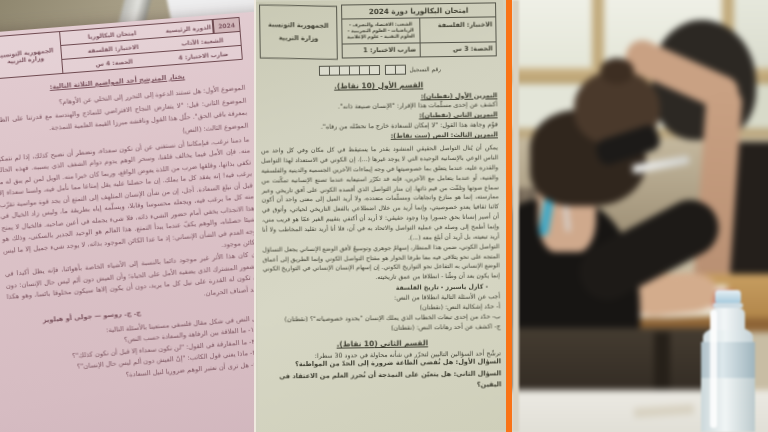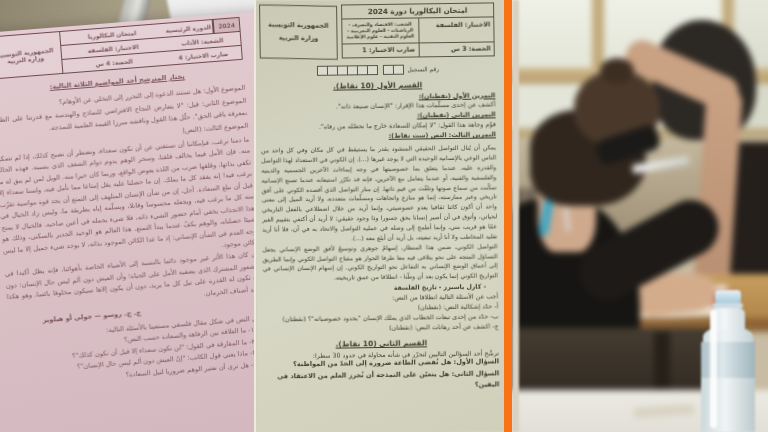--- a/index.html
+++ b/index.html
@@ -6,21 +6,21 @@
     --pink-paper:#dcc3c8; --green-paper:#d2d2c0; --wall:#c8bda4; --window:#eceee4;
     --wood-desk:#b98d52; --bottle-cap:#a6cadd; --lanyard:#3aa8c8;
     --text-maroon:#7d5660; --text-dark:#3f3f32;
   }
   *{margin:0;padding:0;box-sizing:border-box;}
   html,body{width:768px;height:432px;overflow:hidden;background:#222;}
   body{font-family:"DejaVu Sans",sans-serif;}
   .stage{position:relative;width:768px;height:432px;display:flex;}
   .panel{position:relative;height:432px;overflow:hidden;}
   .panel.left{width:254px;background:#a49b85;}
-  .panel.mid{width:258px;background:var(--green-paper);border-left:2px solid #efe9df;border-right:8px solid #f97316;text-decoration:underline;}
+  .panel.mid{width:258px;background:var(--green-paper);border-left:2px solid #efe9df;border-right:6px solid #f97316;text-decoration:underline;}
   .panel.right{width:256px;background:var(--wall);}
 
   
   .lp-bg{position:absolute;inset:0;background:linear-gradient(115deg,#8f876f 0%,#a89f87 30%,#b1a78e 60%,#9c9279 100%);}
   .pen-object{position:absolute;left:118px;top:-18px;width:26px;height:90px;background:linear-gradient(90deg,#b9b9b3,#e3e3df 55%,#8e8e86);border-radius:12px;transform:rotate(14deg);filter:blur(1.5px);}
   .bg-paper-a{position:absolute;right:-26px;top:-30px;width:110px;height:78px;background:#efeff0;transform:rotate(-12deg);filter:blur(1.5px);}
   .bg-paper-b{position:absolute;right:-34px;top:52px;width:76px;height:72px;background:#f2f1ee;transform:rotate(8deg);filter:blur(1.5px);}
   .pink-paper{position:absolute;left:-22px;top:22px;width:310px;height:470px;background:
       linear-gradient(175deg,#e3cdd2 0%,var(--pink-paper) 35%,#d6bcc2 75%,#cfb4bb 100%);
       transform:rotate(-4.5deg);box-shadow:0 0 14px rgba(60,40,40,.35);

